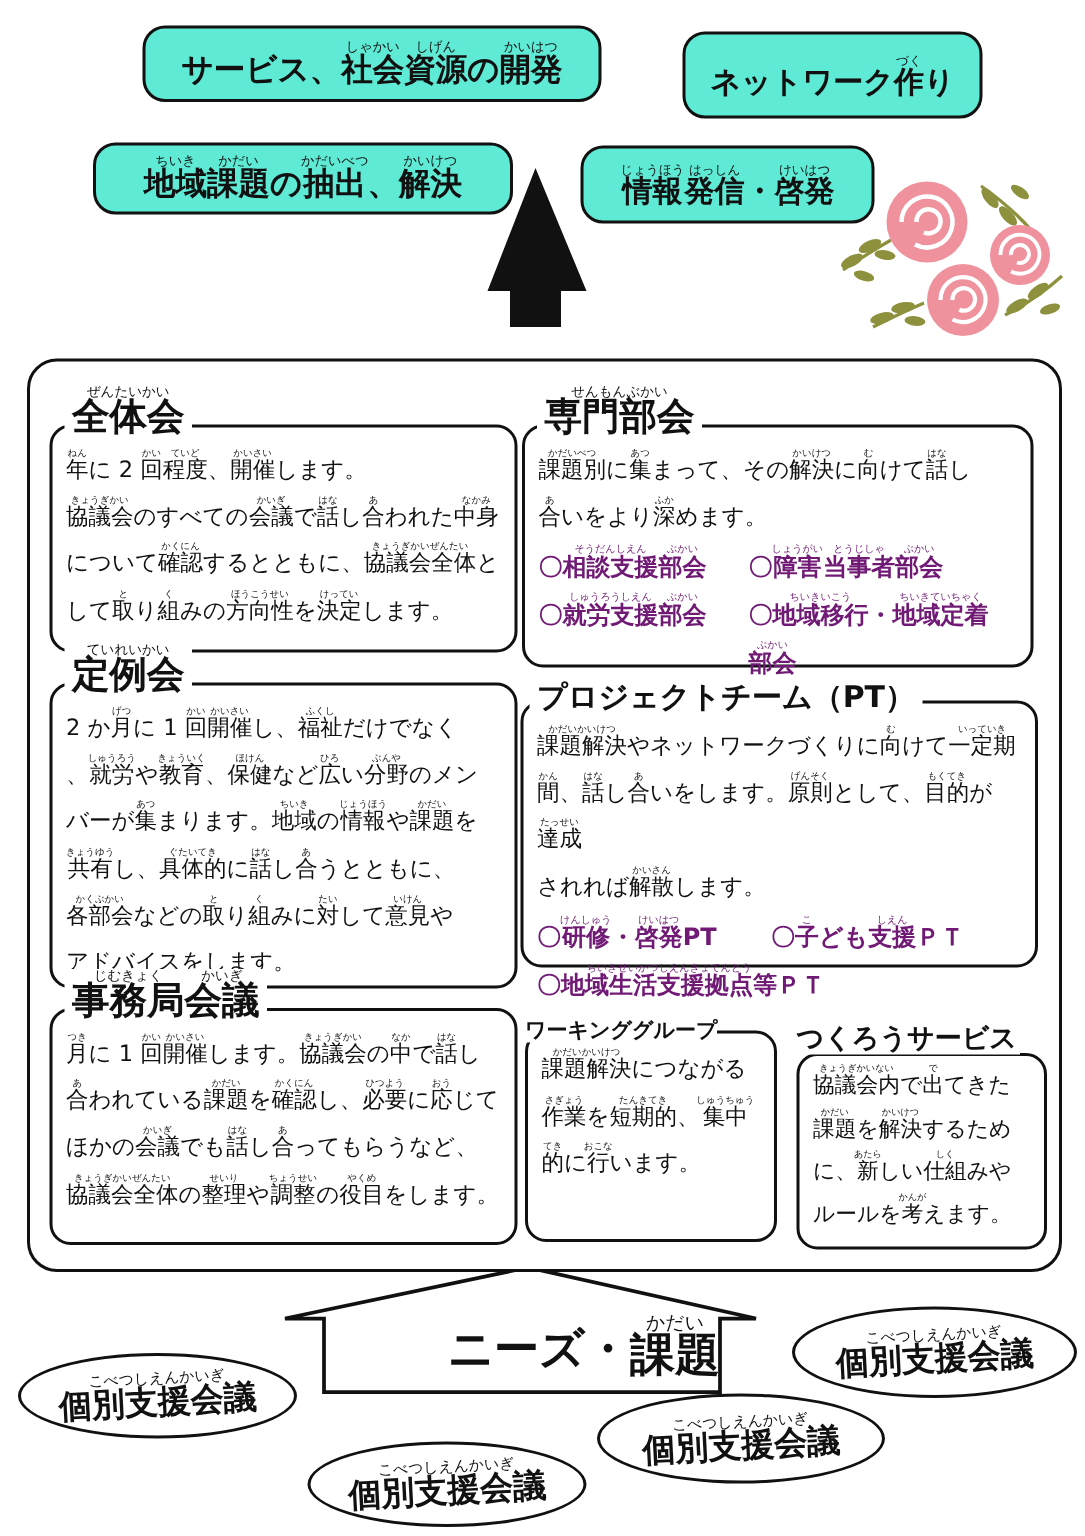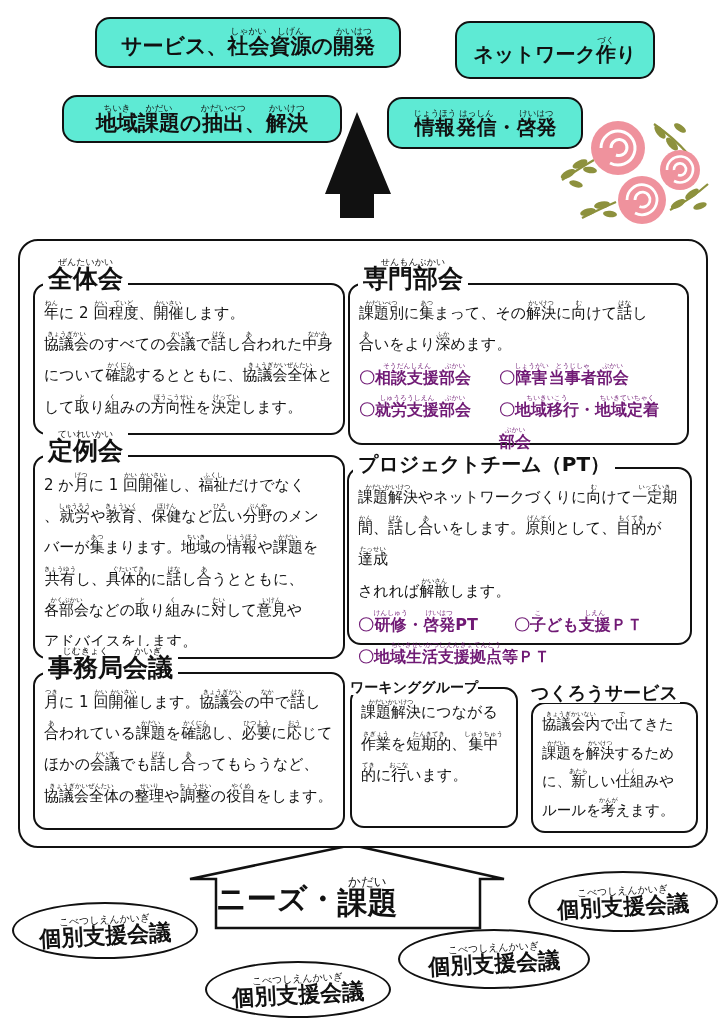--- a/index.html
+++ b/index.html
@@ -38,21 +38,21 @@
   #working .sec-body{padding-top:8px;line-height:2.1;}
   #tsukurou{left:531px;top:702px;width:167px;height:131px;}
   #tsukurou .sec-h{font-size:18px;top:-20px;left:-4px;padding:0 2px;}
   #tsukurou .sec-body{padding-top:6px;font-size:14.5px;line-height:1.98;}
   .items{display:grid;margin-top:2px;color:#701a75;font-weight:600;font-size:16px;line-height:2.0;}
   #senmon-items{grid-template-columns:140px auto;}
   #pt-items{grid-template-columns:156px auto;}
   .items .span2{grid-column:1 / 3;}
   #needs-arrow{position:absolute;left:186px;top:842px;width:322px;height:89px;}
   #needs-label{position:absolute;left:216px;top:873px;width:264px;height:52px;display:flex;
-               align-items:center;justify-content:flex-start;font-size:30px;font-weight:900;}
+               align-items:center;justify-content:flex-end;font-size:30px;font-weight:900;}
   .ell{position:absolute;border:2.5px solid #111;border-radius:50%;background:#fff;
        display:flex;align-items:center;justify-content:center;box-sizing:border-box;}
   .ell .t{font-size:22px;font-weight:900;line-height:1;transform:rotate(-3deg);white-space:nowrap;}
   .ell .t rt{font-size:0.45em;}
   #e1{left:12px;top:902px;width:186px;height:57px;}
   #e2{left:205px;top:961px;width:186px;height:57px;}
   #e3{left:398px;top:929px;width:192px;height:60px;}
   #e4{left:528px;top:871px;width:190px;height:61px;}
 </style>
 </head>

